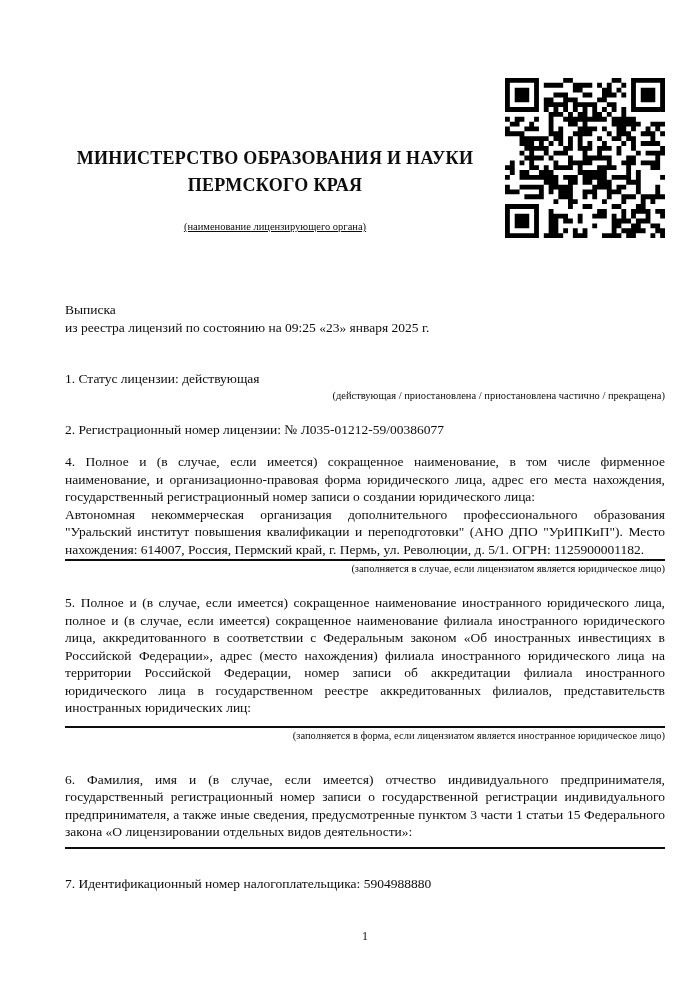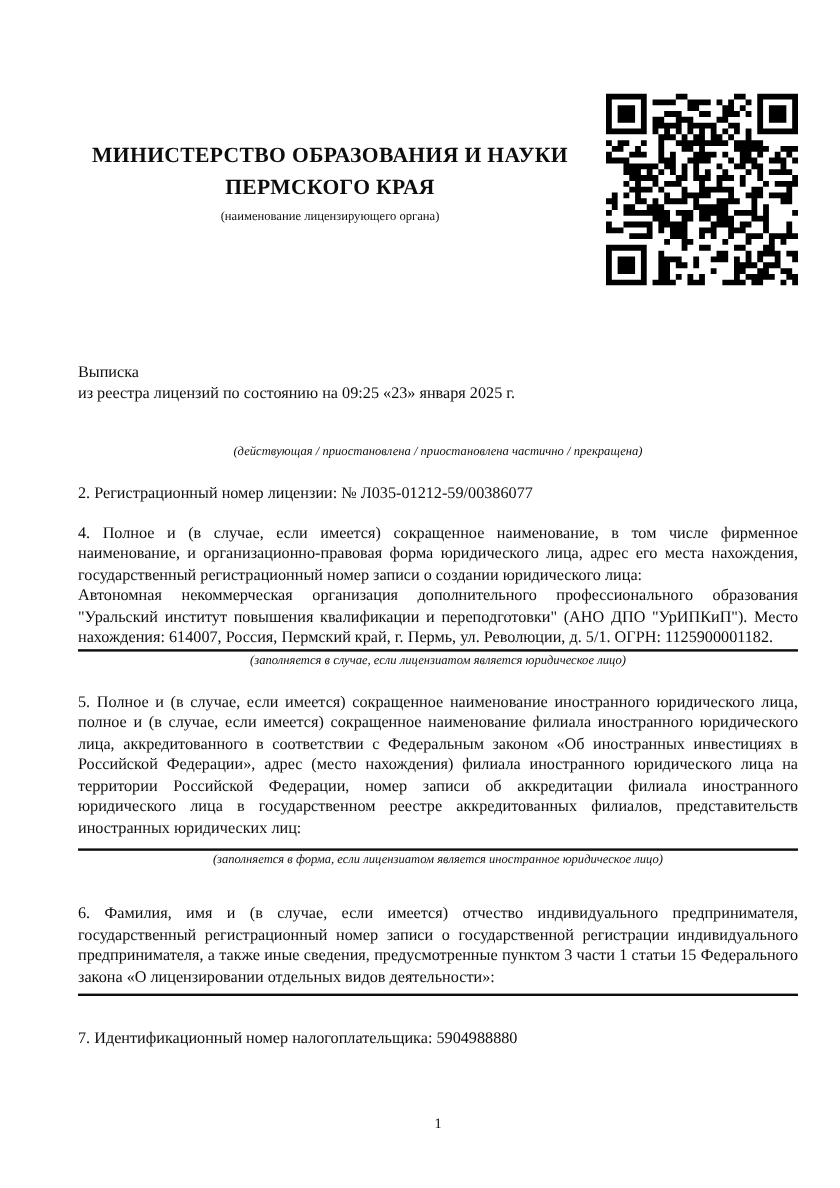--- a/index.html
+++ b/index.html
@@ -13,35 +13,36 @@
     height: 990px;
     background: #ffffff;
     color: #0d0d0d;
     font-family: "Liberation Serif", "DejaVu Serif", serif;
     overflow: hidden;
   }
   
   .ministry-block {
     position: absolute;
     left: 60px;
-    top: 116px;
+    top: 145px;
     width: 430px;
     text-align: center;
   }
   .ministry-name {
     font-size: 18px;
     font-weight: bold;
     line-height: 27px;
     letter-spacing: 0.3px;
     margin: 0;
   }
   .ministry-caption {
     font-size: 10.5px;
     line-height: 13px;
-    margin-top: 4px;
+    margin-top: 21px;
+    text-decoration: underline;
   }
   .qr {
     position: absolute;
     left: 505px;
     top: 78px;
     width: 160px;
     height: 160px;
   }
   .qr svg { display: block; width: 160px; height: 160px; }
 
@@ -57,23 +58,22 @@
     text-align: left;
     font-size: 13.5px;
     line-height: 17.5px;
   }
   .item { font-size: 13.5px; line-height: 17.5px; }
   .item p { margin: 0; }
   .just { text-align: justify; }
   .small-caption {
     font-size: 10.5px;
     line-height: 13px;
-    text-align: center;
+    text-align: right;
     margin-top: 1px;
-    font-style: italic;
   }
   .rule {
     border: 0;
     border-top: 2px solid #0d0d0d;
     margin: 1px 0 0 0;
     width: 100%;
   }
   .rule.gap5 { margin-top: 6px; }
   .rule.gap8 { margin-top: 9px; }
 
@@ -112,20 +112,21 @@
   </div>
 
   <div class="content">
 
     <div class="doc-title">
       <div>Выписка</div>
       <div>из реестра лицензий по состоянию на 09:25 «23» января 2025 г.</div>
     </div>
 
     <div class="item m-item1">
+      <p>1. Статус лицензии: действующая</p>
       <div class="small-caption">(действующая / приостановлена / приостановлена частично / прекращена)</div>
     </div>
 
     <div class="item m-item2">
       <p>2. Регистрационный номер лицензии: № Л035-01212-59/00386077</p>
     </div>
 
 
     <div class="item m-item4">
       <p class="just">4. Полное и (в случае, если имеется) сокращенное наименование, в том числе фирменное наименование, и организационно-правовая форма юридического лица, адрес его места нахождения, государственный регистрационный номер записи о создании юридического лица:</p>

